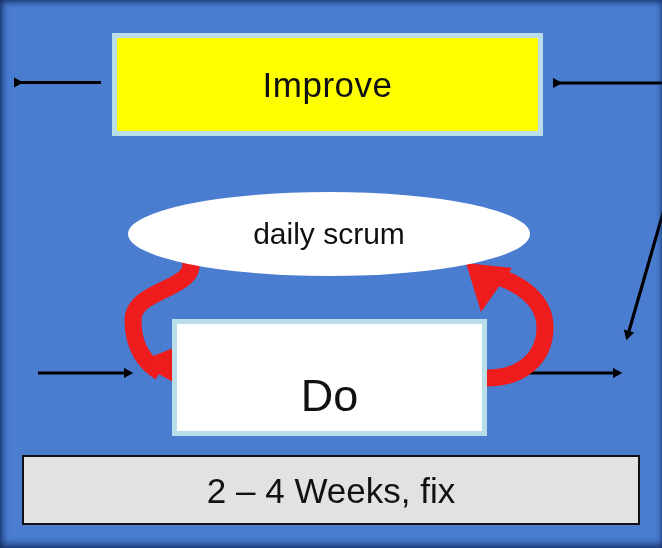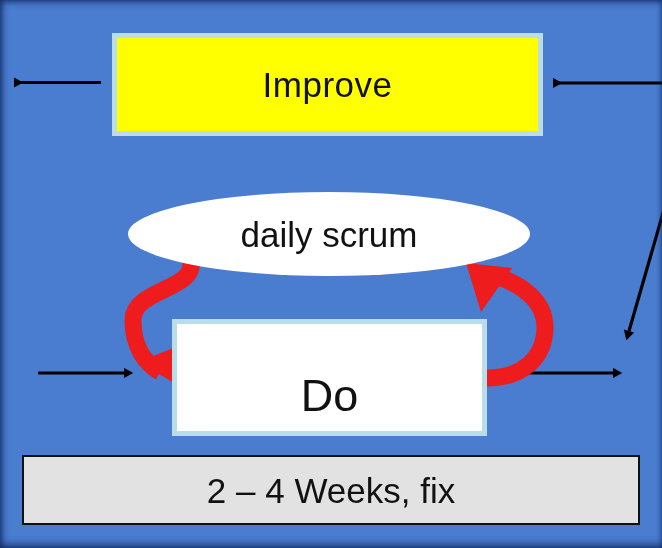--- a/index.html
+++ b/index.html
@@ -36,21 +36,21 @@
     font-size:35px;color:#111;letter-spacing:.5px;line-height:1;
   }
 
   
   #daily-scrum-oval{
     left:128px;top:192px;width:402px;height:84px;
     background:#ffffff;
     border-radius:50%;
   }
   #daily-scrum-oval .label{
-    font-size:35px;color:#111;line-height:1;
+    font-size:30px;color:#111;line-height:1;
   }
 
   
   #do-box{
     left:172px;top:319px;width:315px;height:117px;
     background:#ffffff;
     border:5px solid #b9dde9;
   }
   #do-box .label{
     font-size:45px;color:#111;line-height:1;margin-top:36px;

